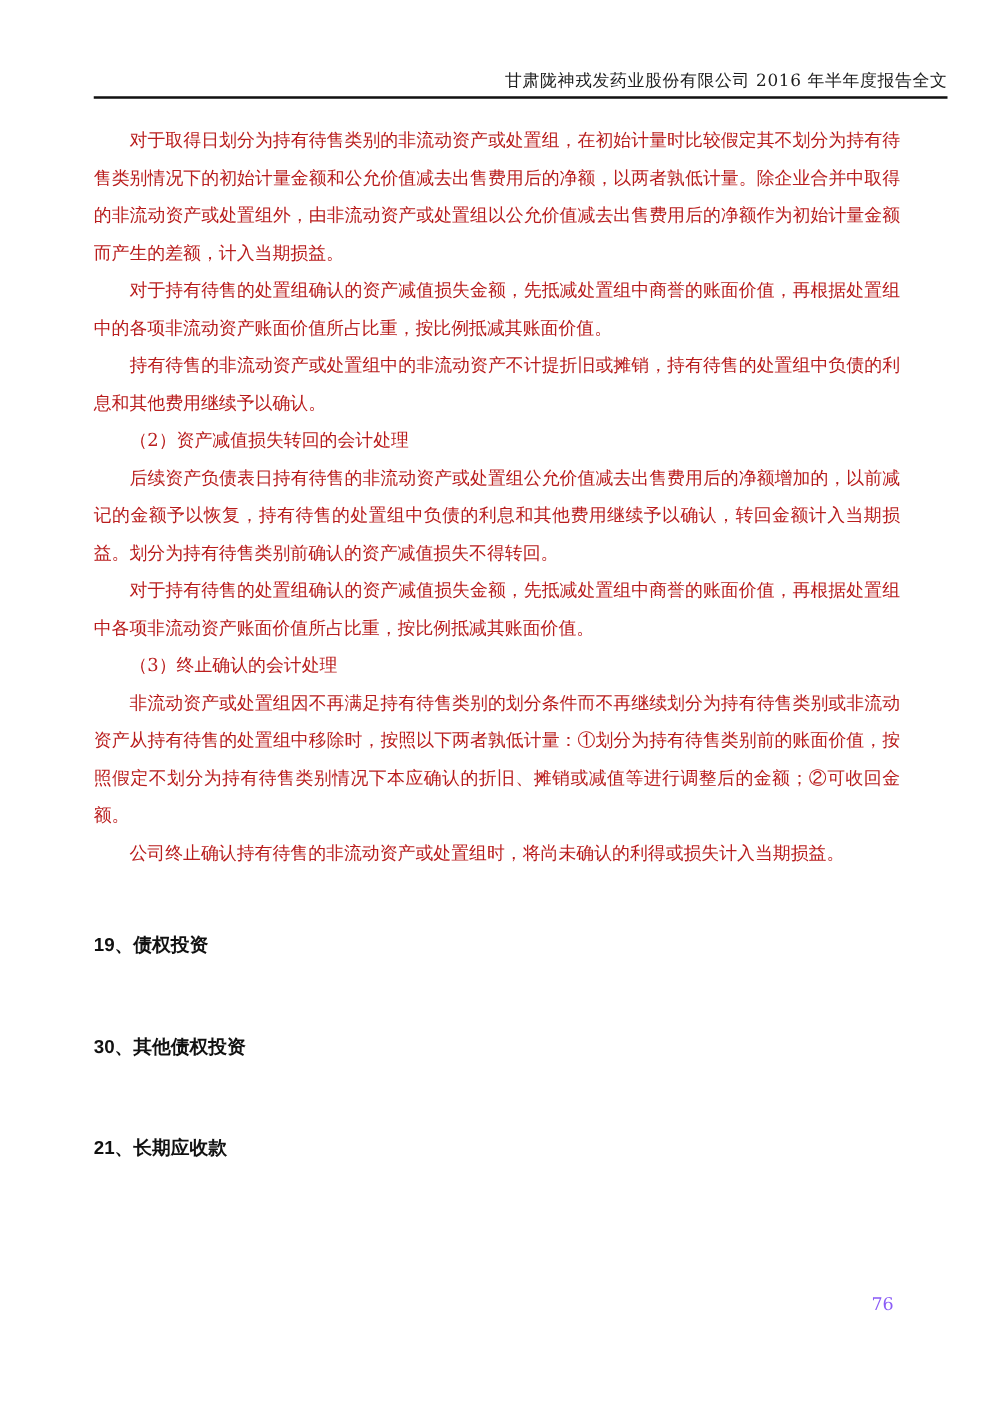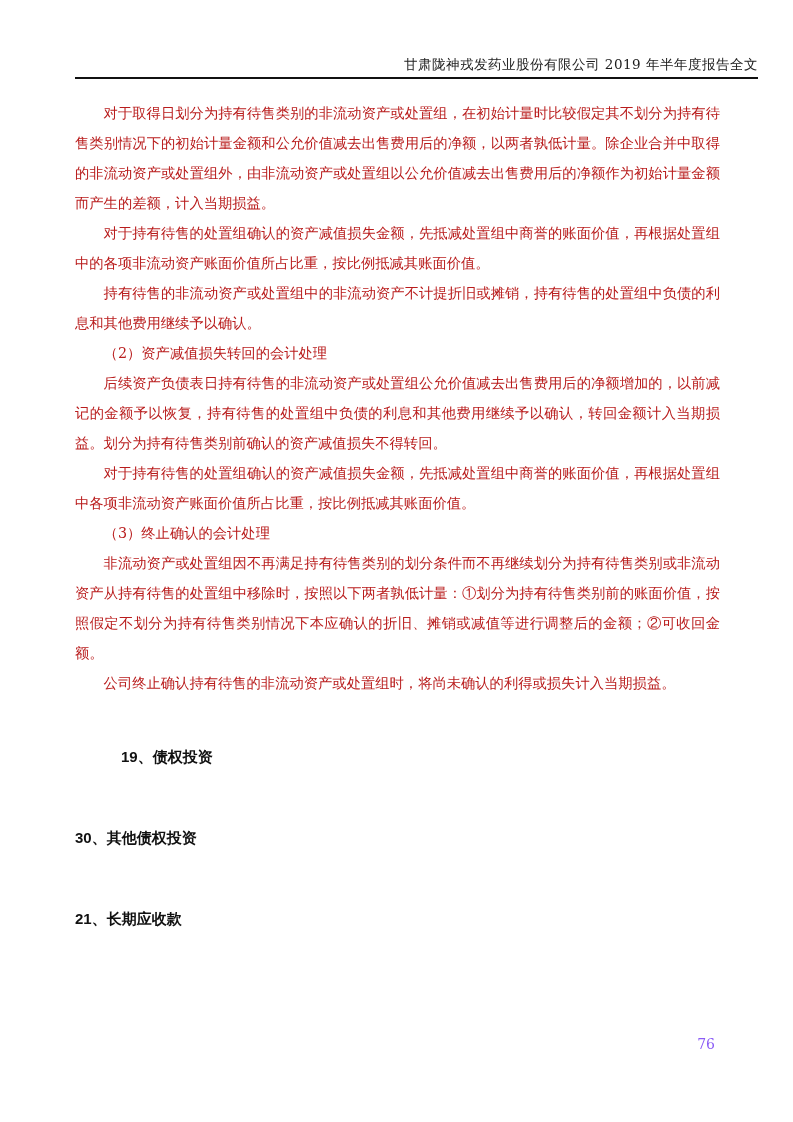--- a/index.html
+++ b/index.html
@@ -53,39 +53,38 @@
   .section-heading {
     margin: 0;
     font-family: "Liberation Sans", "DejaVu Sans", sans-serif;
     font-weight: bold;
     font-size: 15px;
     line-height: 18px;
     color: #111;
   }
   .section-heading.first {
     margin-top: 50px;
-    margin-left: 46px;
   }
   .section-heading.rest {
     margin-top: 63px;
   }
   .page-number {
     position: absolute;
     top: 1036px;
     right: 78px;
     font-size: 14px;
     color: #8b5cf6;
   }
 </style>
 </head>
 <body>
 
 <div class="page">
 
-  <div class="header-title">甘肃陇神戎发药业股份有限公司 2019 年半年度报告全文</div>
+  <div class="header-title">甘肃陇神戎发药业股份有限公司 2016 年半年度报告全文</div>
 
   <div class="header-rule"></div>
 
   <main class="report-body">
     <p class="body-para">对于取得日划分为持有待售类别的非流动资产或处置组，在初始计量时比较假定其不划分为持有待售类别情况下的初始计量金额和公允价值减去出售费用后的净额，以两者孰低计量。除企业合并中取得的非流动资产或处置组外，由非流动资产或处置组以公允价值减去出售费用后的净额作为初始计量金额而产生的差额，计入当期损益。</p>
     <p class="body-para">对于持有待售的处置组确认的资产减值损失金额，先抵减处置组中商誉的账面价值，再根据处置组中的各项非流动资产账面价值所占比重，按比例抵减其账面价值。</p>
     <p class="body-para">持有待售的非流动资产或处置组中的非流动资产不计提折旧或摊销，持有待售的处置组中负债的利息和其他费用继续予以确认。</p>
     <p class="body-para">（2）资产减值损失转回的会计处理</p>
     <p class="body-para">后续资产负债表日持有待售的非流动资产或处置组公允价值减去出售费用后的净额增加的，以前减记的金额予以恢复，持有待售的处置组中负债的利息和其他费用继续予以确认，转回金额计入当期损益。划分为持有待售类别前确认的资产减值损失不得转回。</p>
     <p class="body-para">对于持有待售的处置组确认的资产减值损失金额，先抵减处置组中商誉的账面价值，再根据处置组中各项非流动资产账面价值所占比重，按比例抵减其账面价值。</p>

